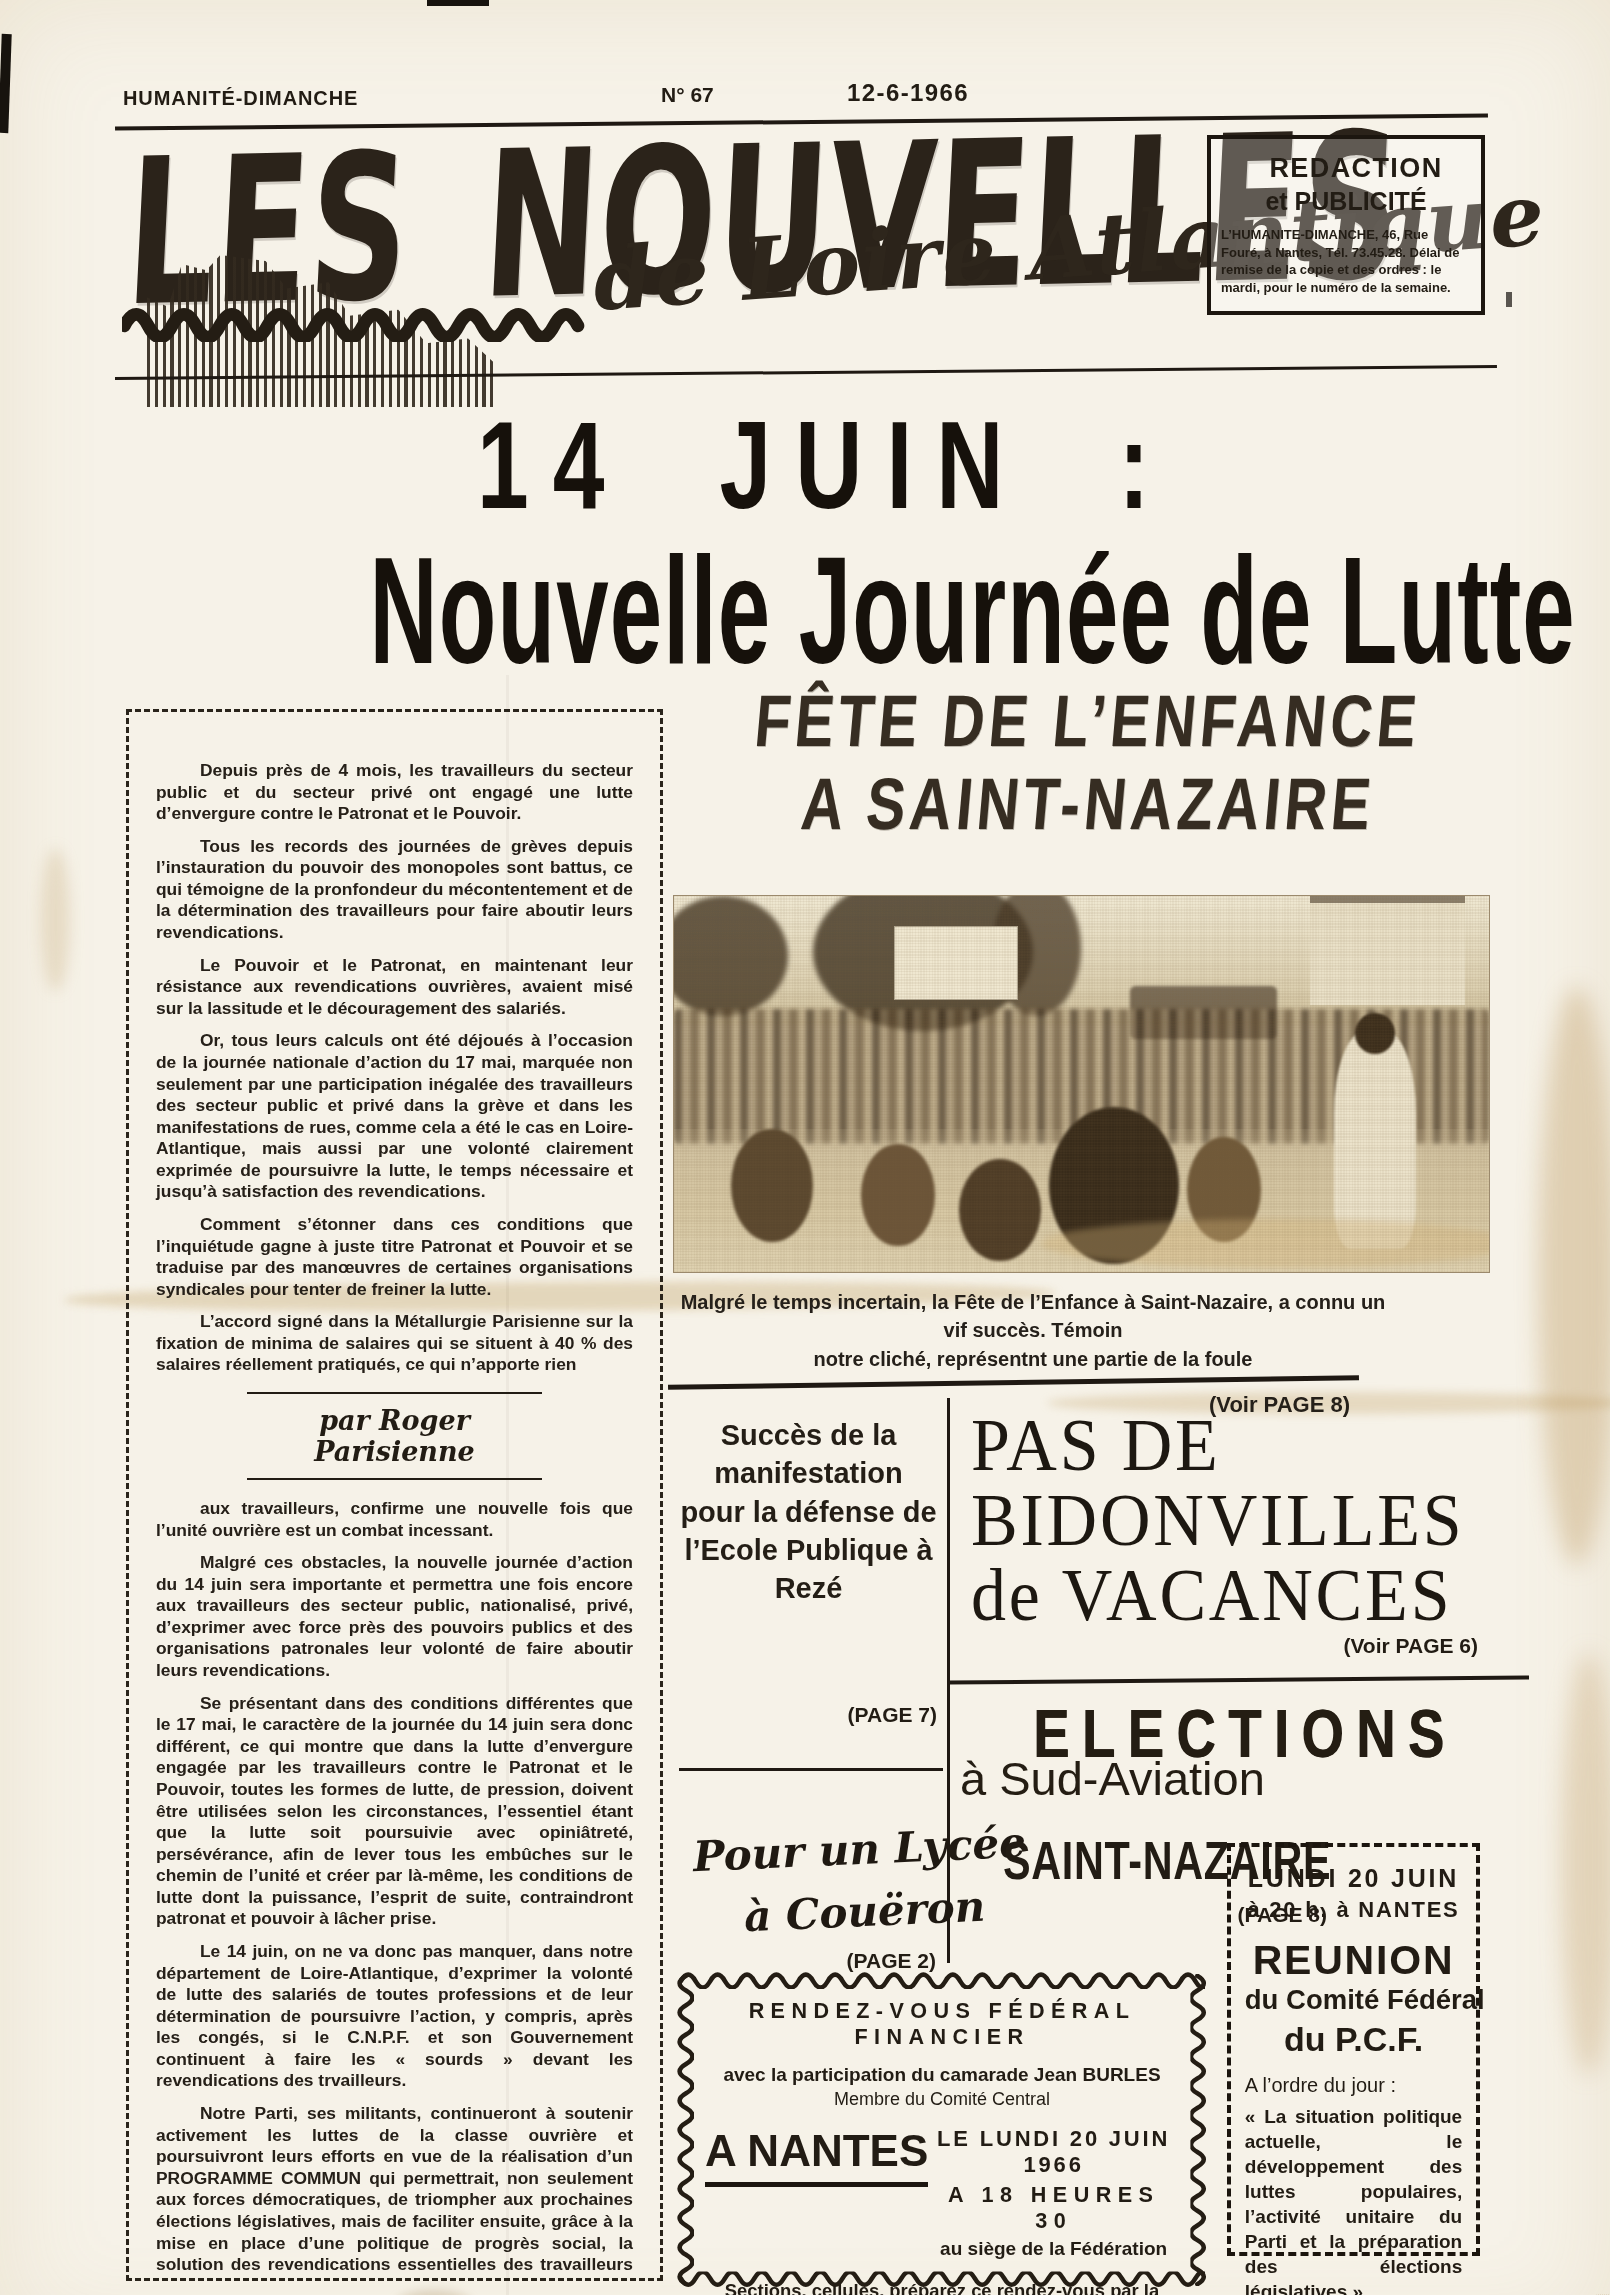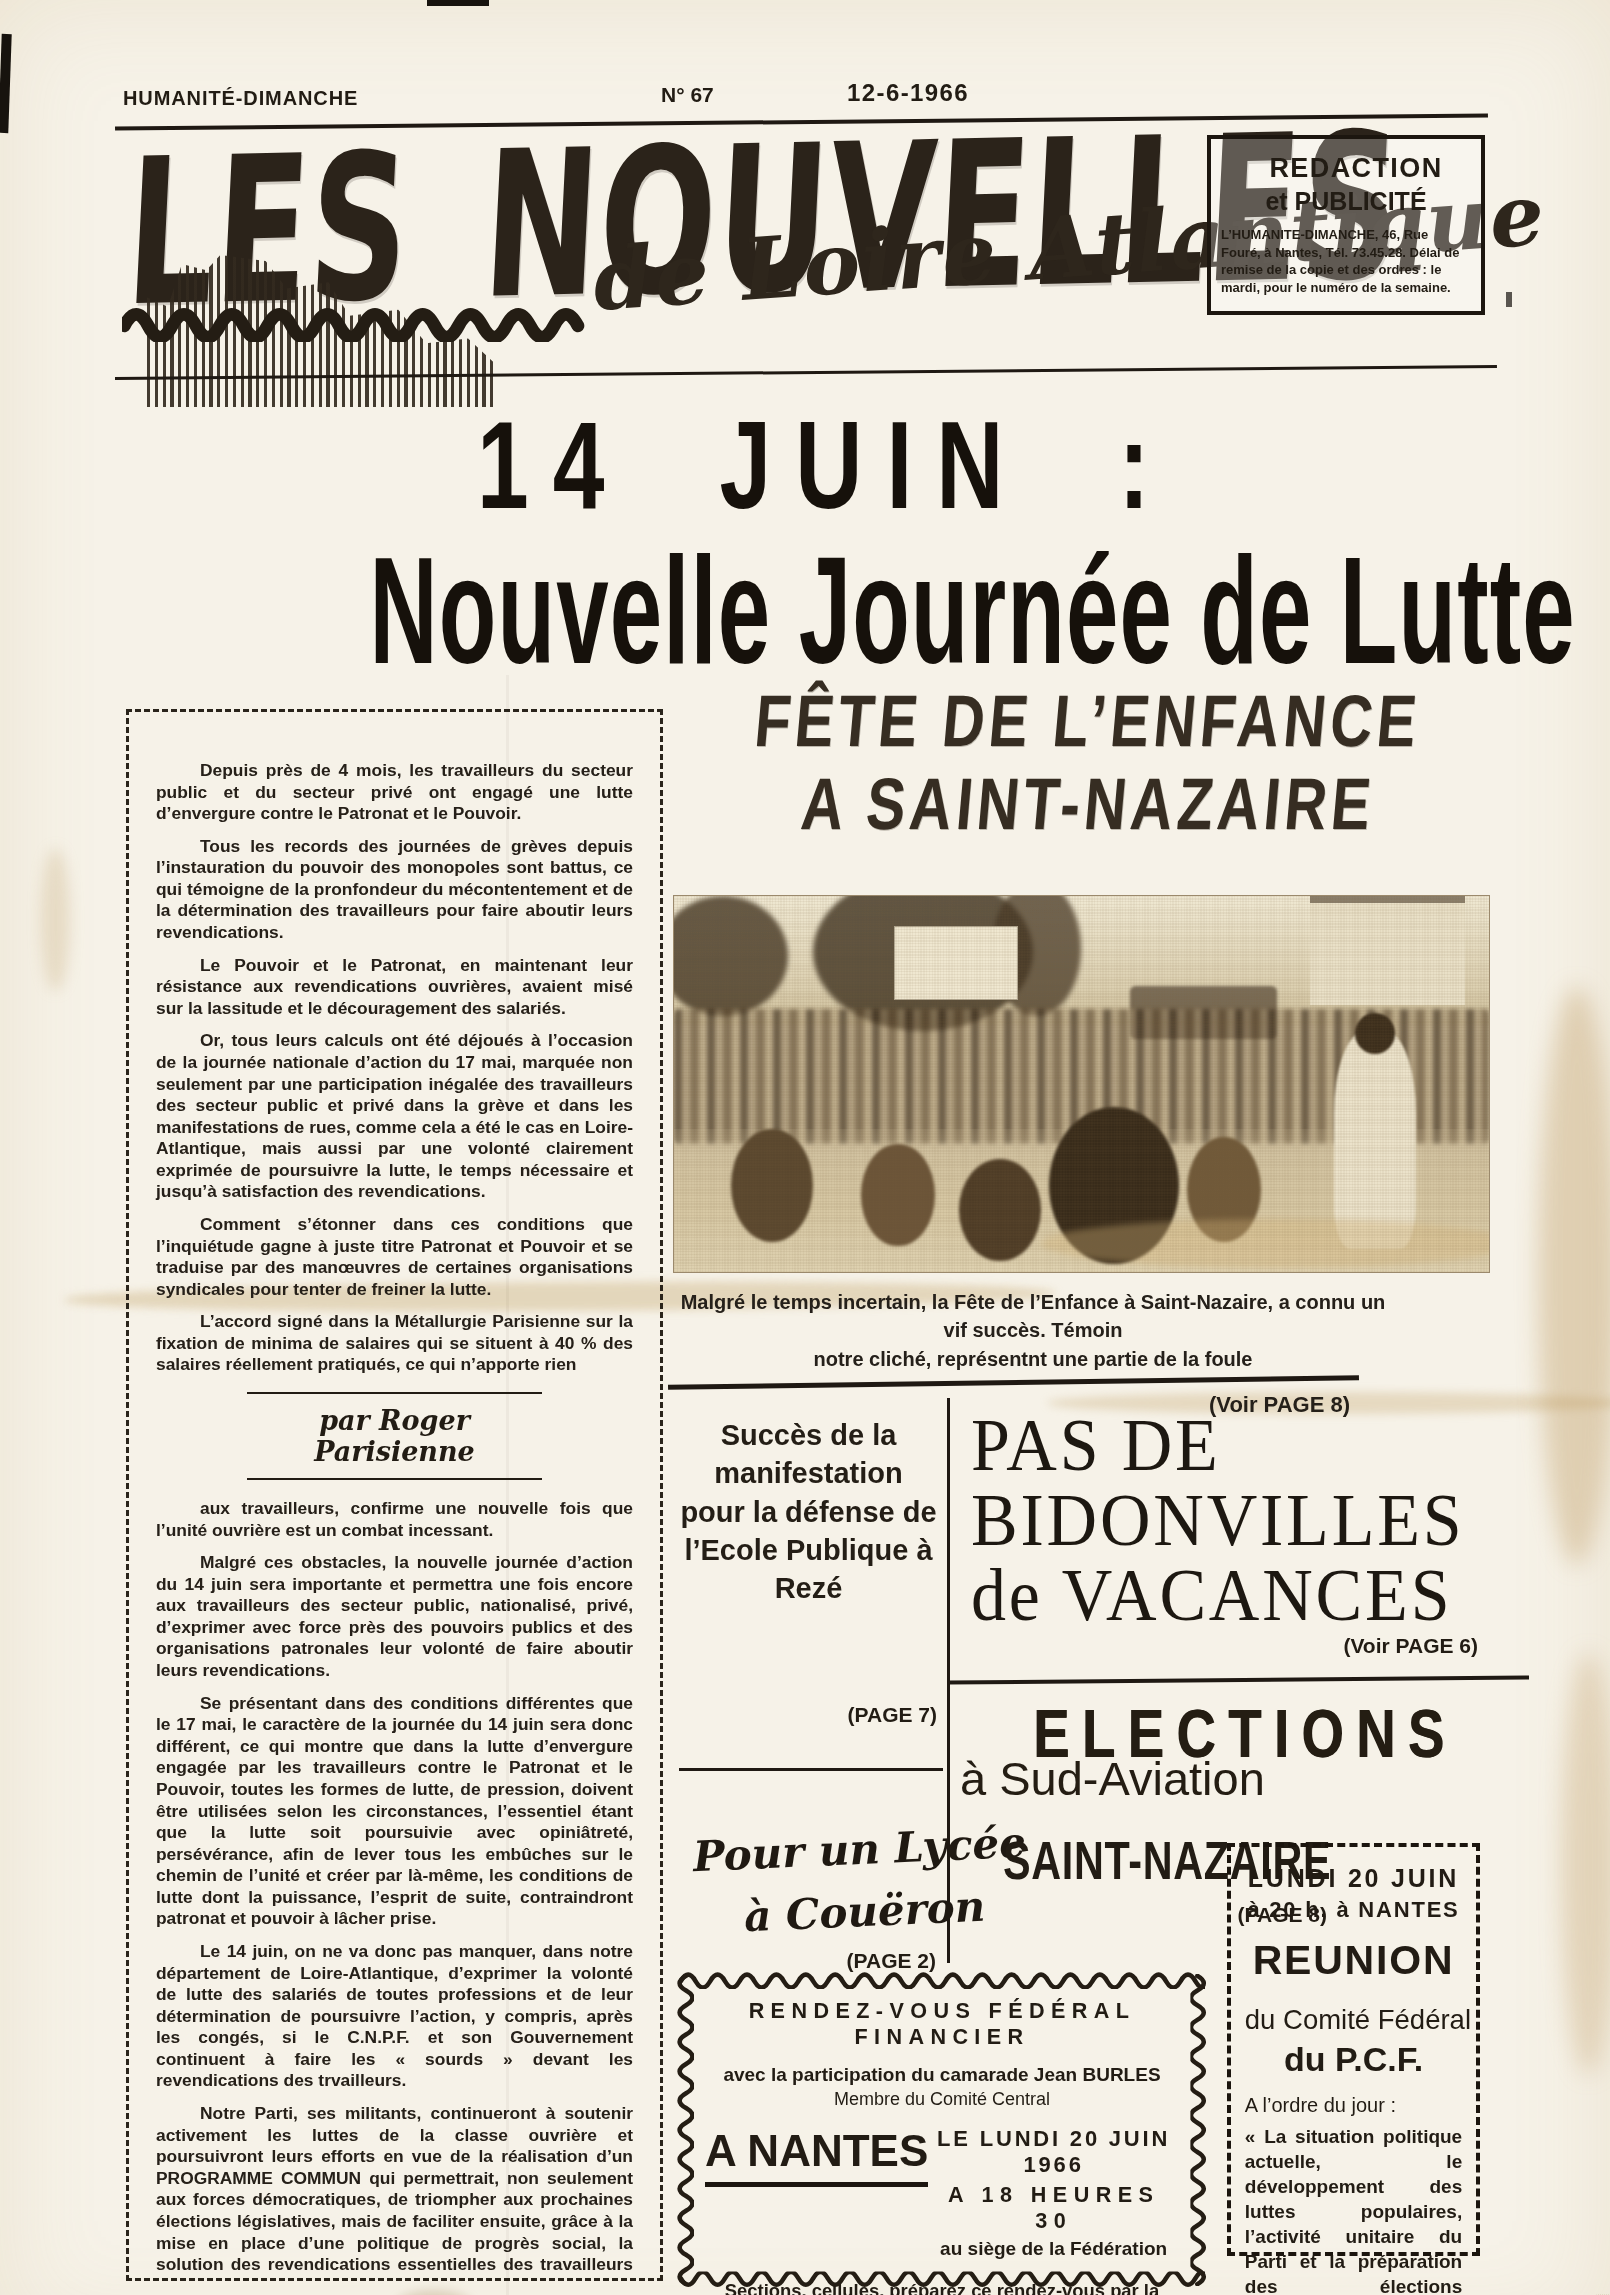--- a/index.html
+++ b/index.html
@@ -82,21 +82,21 @@
   .rdv .w1{font-size:22px;font-weight:800;letter-spacing:2.8px;}
   .rdv .w2{font-size:21.6px;font-weight:800;letter-spacing:6.4px;margin-top:3.7px;}
   .rdv .w3{font-size:19px;font-weight:600;margin-top:4.6px;}
   .rdv .ft{font-size:18.4px;font-weight:600;line-height:1.38;margin-top:17.4px;}
   .wave{position:absolute;stroke:#241d14;fill:none;}
   
   .pcf{border:4.6px dashed #1b150e;padding:16.5px 13.8px;text-align:center;}
   .pcf .l1{font-size:25px;font-weight:900;letter-spacing:2.8px;}
   .pcf .l2{font-size:22px;font-weight:800;margin-top:4.6px;letter-spacing:1.8px;}
   .pcf .l3{font-size:41px;font-weight:900;margin-top:13.8px;letter-spacing:1.8px;}
-  .pcf .l4{font-size:27.5px;font-weight:400;margin-top:20px;white-space:nowrap;}
+  .pcf .l4{font-size:27.5px;font-weight:700;margin-top:0;white-space:nowrap;}
   .pcf .l5{font-size:34px;font-weight:900;margin-top:3.7px;}
   .pcf .al{font-size:20px;font-weight:500;text-align:left;margin-top:15.6px;}
   .pcf .at{font-size:19px;font-weight:800;text-align:justify;line-height:1.32;margin-top:6.4px;}
   
   .stain{position:absolute;border-radius:50%;}
   .crease{position:absolute;width:1653px;left:-18.4px;}
   .mark{position:absolute;background:#17130e;}
 </style>
 </head>
 <body>

